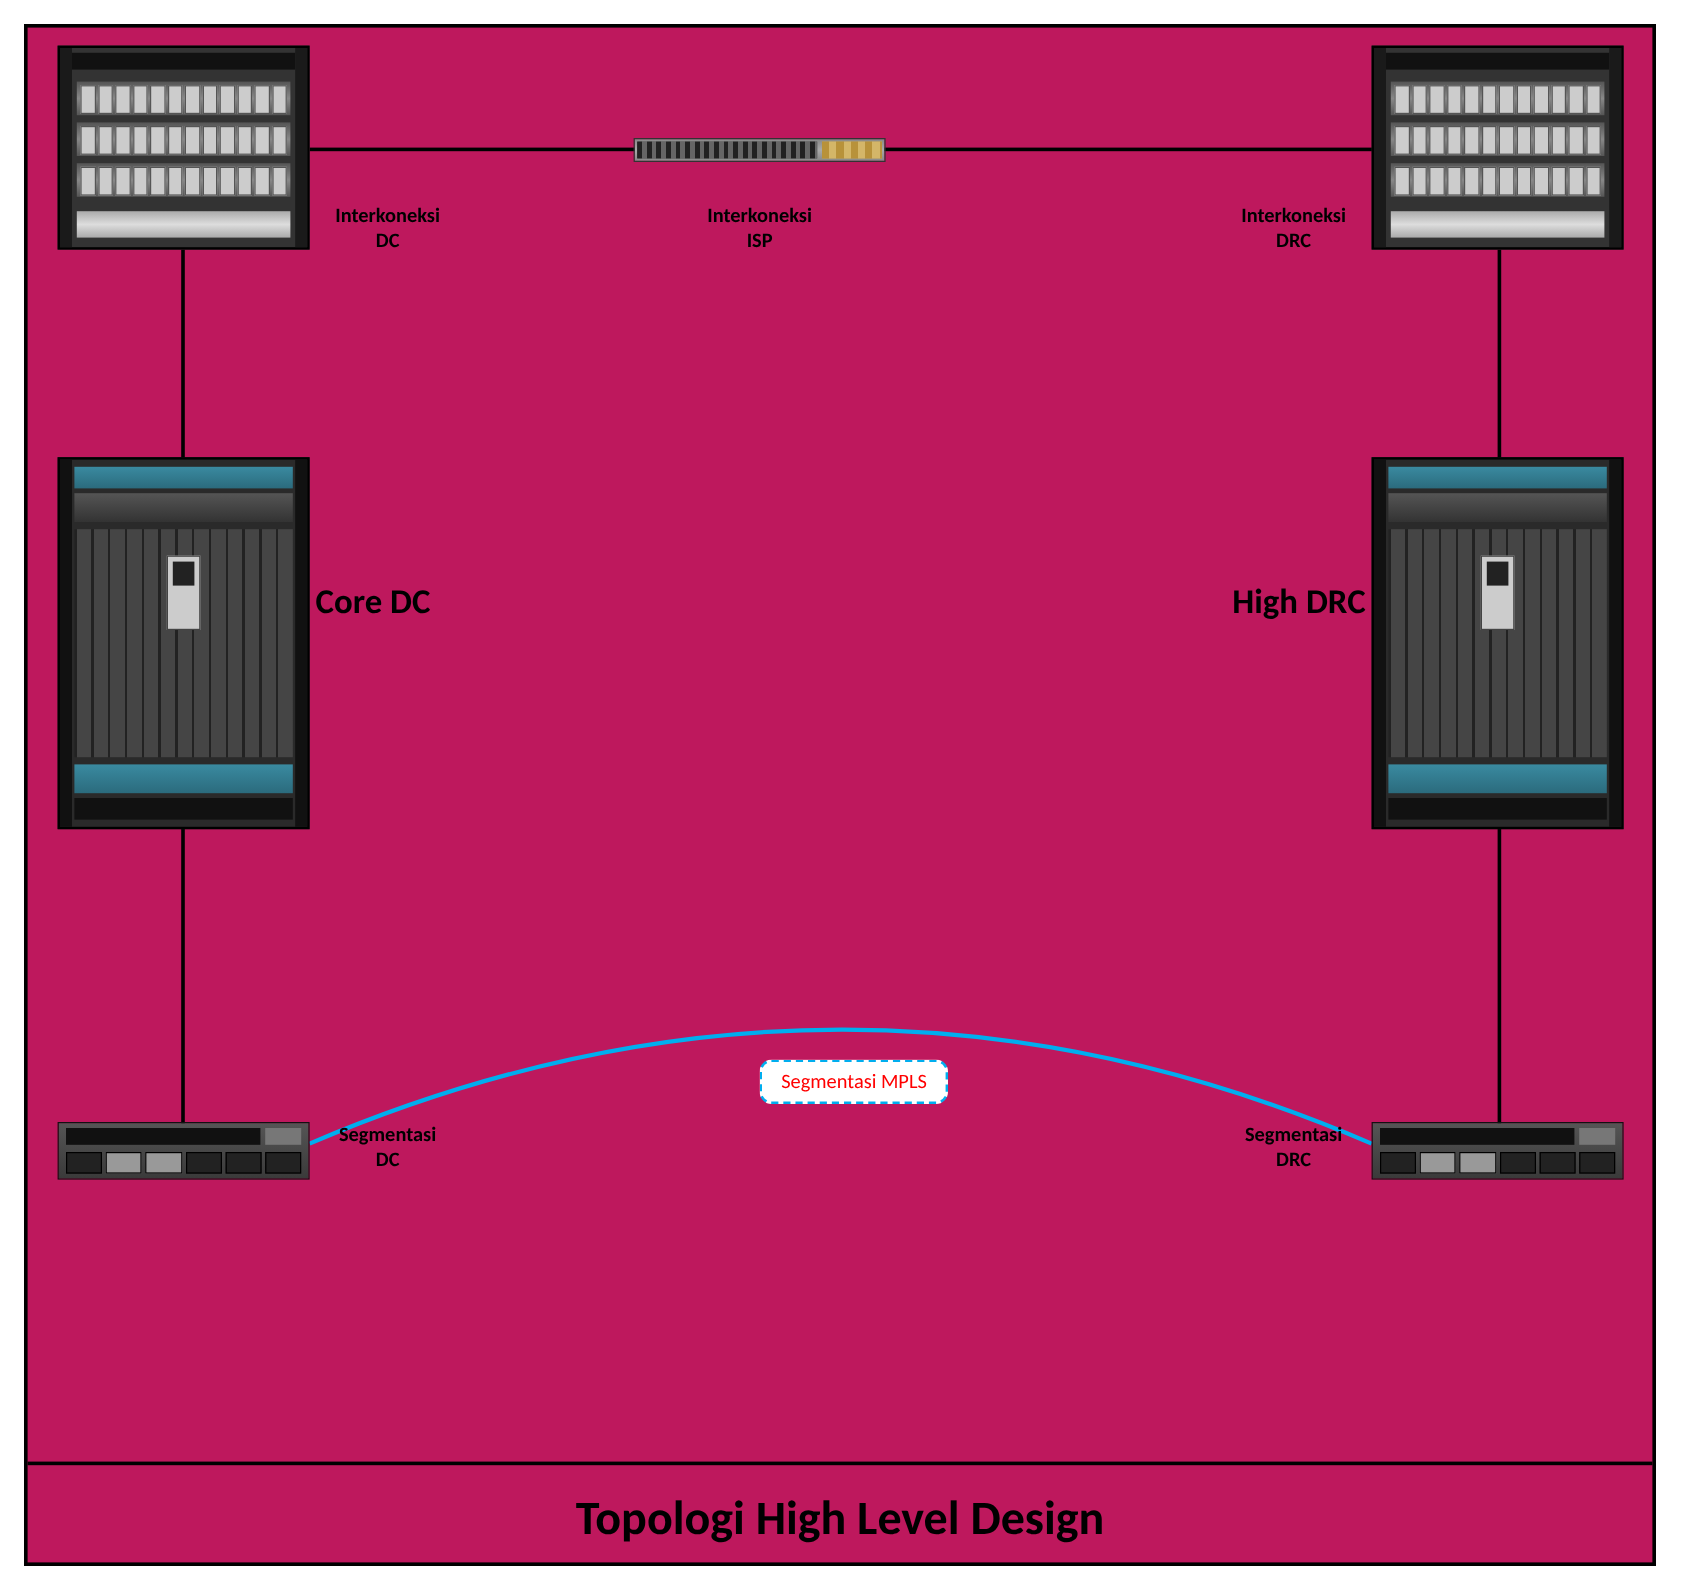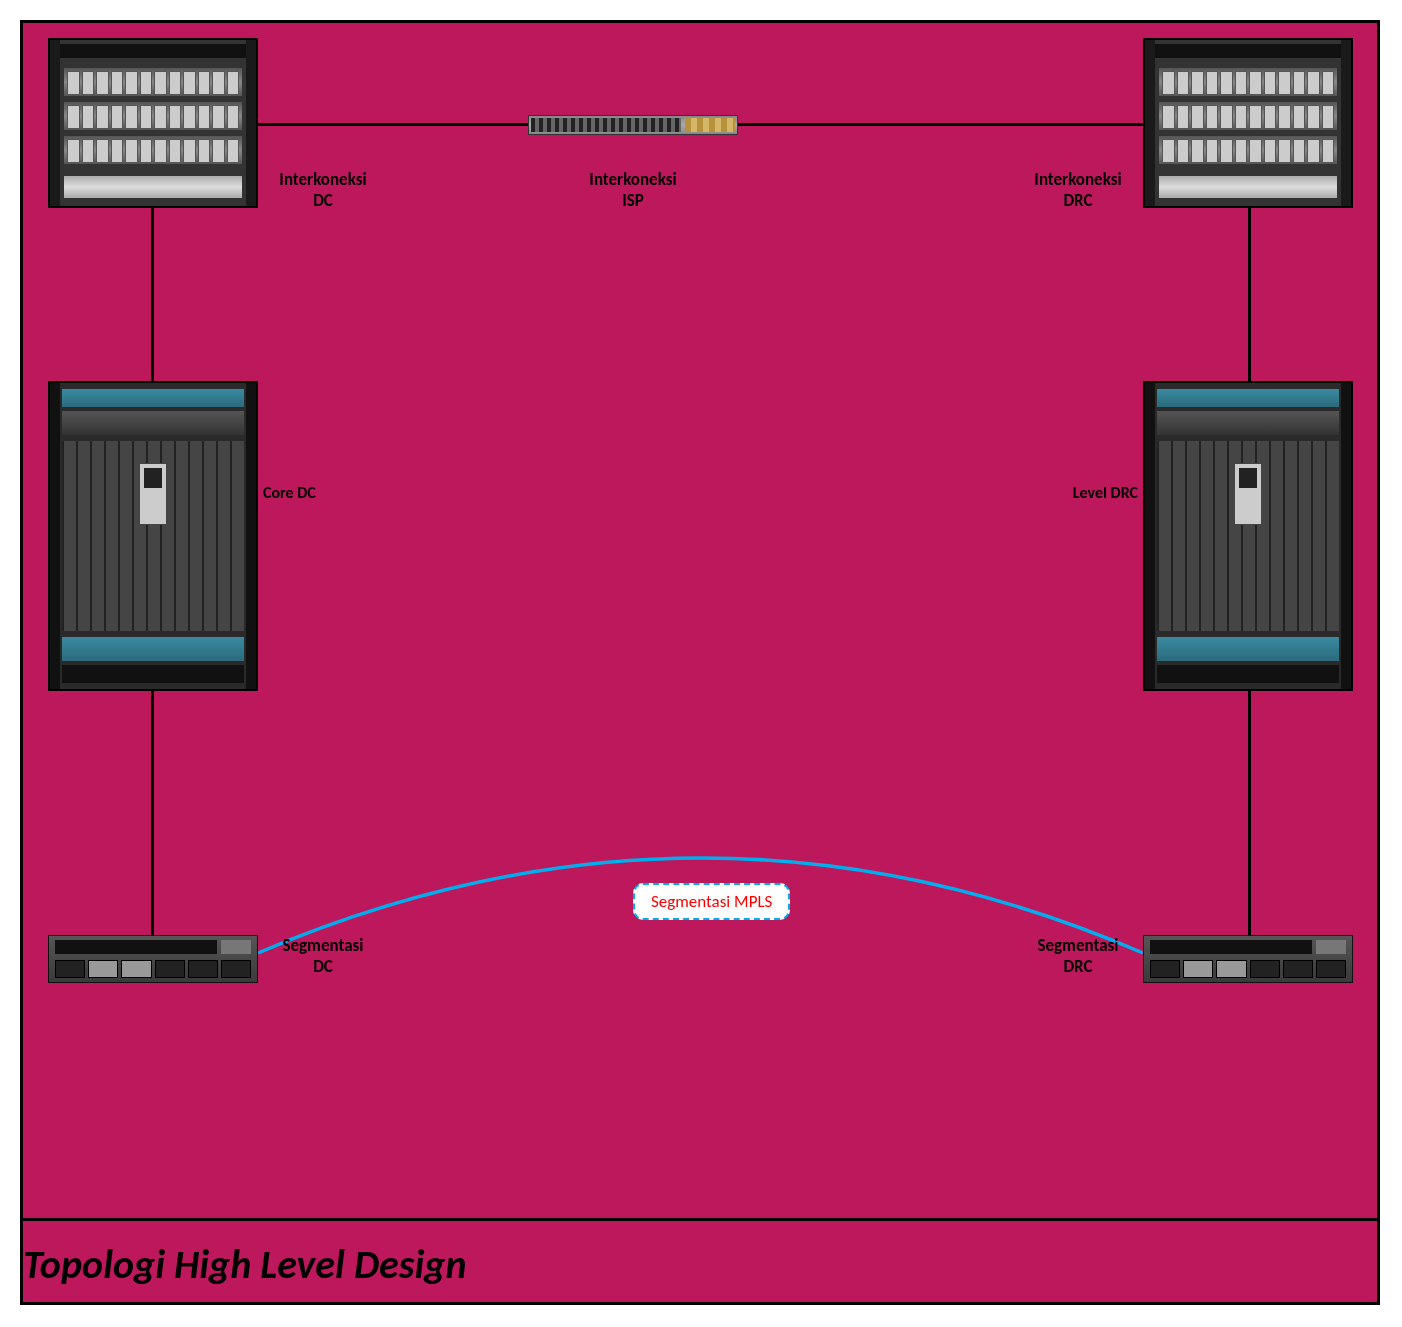--- a/index.html
+++ b/index.html
@@ -19,38 +19,37 @@
   .main-area {
     width: 100%;
     height: 1195px;
     border-bottom: 3px solid #000;
     position: relative;
   }
   .title-bar {
     height: 87px;
     display: flex;
     align-items: center;
-    justify-content: flex-start;
-    font-style: italic;
+    justify-content: center;
   }
   .title-text {
     font-size: 40px;
     font-weight: bold;
     color: #000;
   }
   .label {
     position: absolute;
     font-weight: bold;
     color: #000;
     text-align: center;
     line-height: 1.25;
     white-space: pre-line;
   }
   .lbl-small { font-size: 17px; }
-  .lbl-med   { font-size: 16px; }
+  .lbl-med   { font-size: 29px; }
 
   
   .rack-switch-small { 
     position: absolute;
     width: 210px;
     height: 170px;
     background: #333;
     border: 2px solid #000;
     box-sizing: border-box;
   }
@@ -353,21 +352,21 @@
 DC</div>
 
     <div class="label lbl-small" style="left:550px;top:146px;width:120px;">Interkoneksi
 ISP</div>
 
     <div class="label lbl-small" style="left:995px;top:146px;width:120px;">Interkoneksi
 DRC</div>
 
     <div class="label lbl-med" style="left:240px;top:460px;width:120px;text-align:left;">Core DC</div>
 
-    <div class="label lbl-med" style="left:995px;top:460px;width:120px;text-align:right;">Level DRC</div>
+    <div class="label lbl-med" style="left:995px;top:460px;width:120px;text-align:right;">High DRC</div>
 
     <div class="label lbl-small" style="left:240px;top:912px;width:120px;">Segmentasi
 DC</div>
 
     <div class="label lbl-small" style="left:995px;top:912px;width:120px;">Segmentasi
 DRC</div>
 
     <div class="mpls-box" style="left:610px;top:860px;">
       <span>Segmentasi
 MPLS</span>

